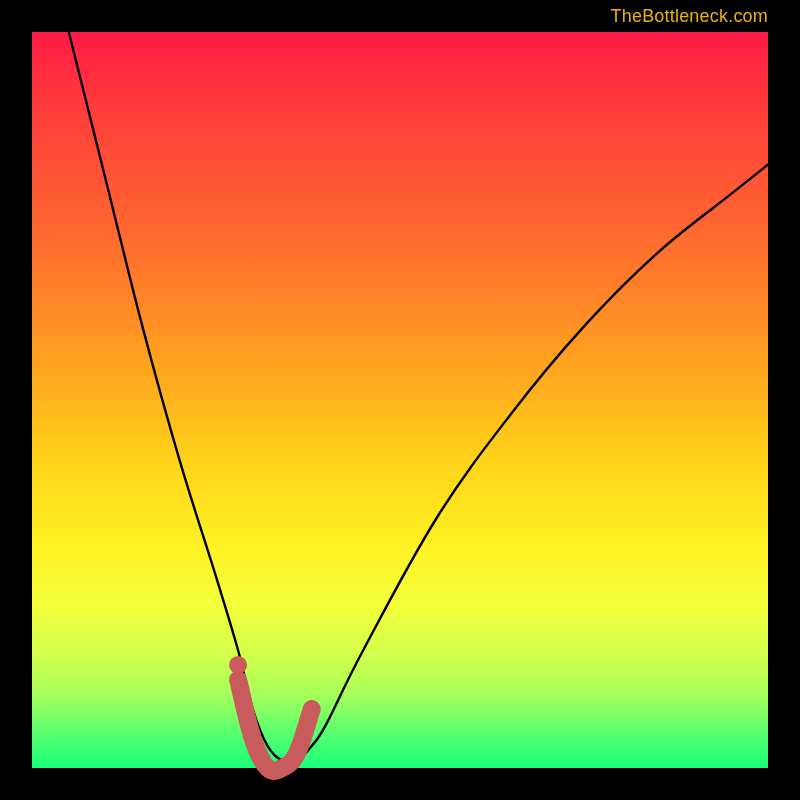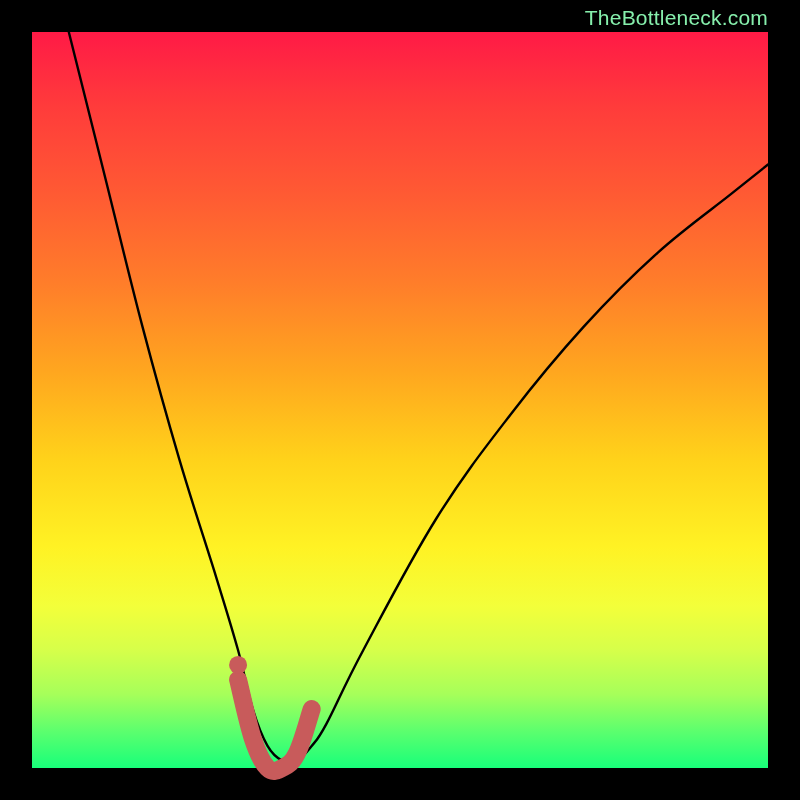--- a/index.html
+++ b/index.html
@@ -39,22 +39,22 @@
       #d6ff4a 84%,
       #a6ff5a 90%,
       #5cff6e 95%,
       #18ff7a 100%
     );
   }
   .attribution {
     position: absolute;
     top: 6px;
     right: 32px;
-    color: #86efac;
-    font-size: 21px;
+    color: #eab308;
+    font-size: 18px;
     font-weight: 500;
     letter-spacing: 0.2px;
   }
   svg.curve {
     position: absolute;
     top: 0;
     left: 0;
     width: 736px;
     height: 736px;
     overflow: visible;

